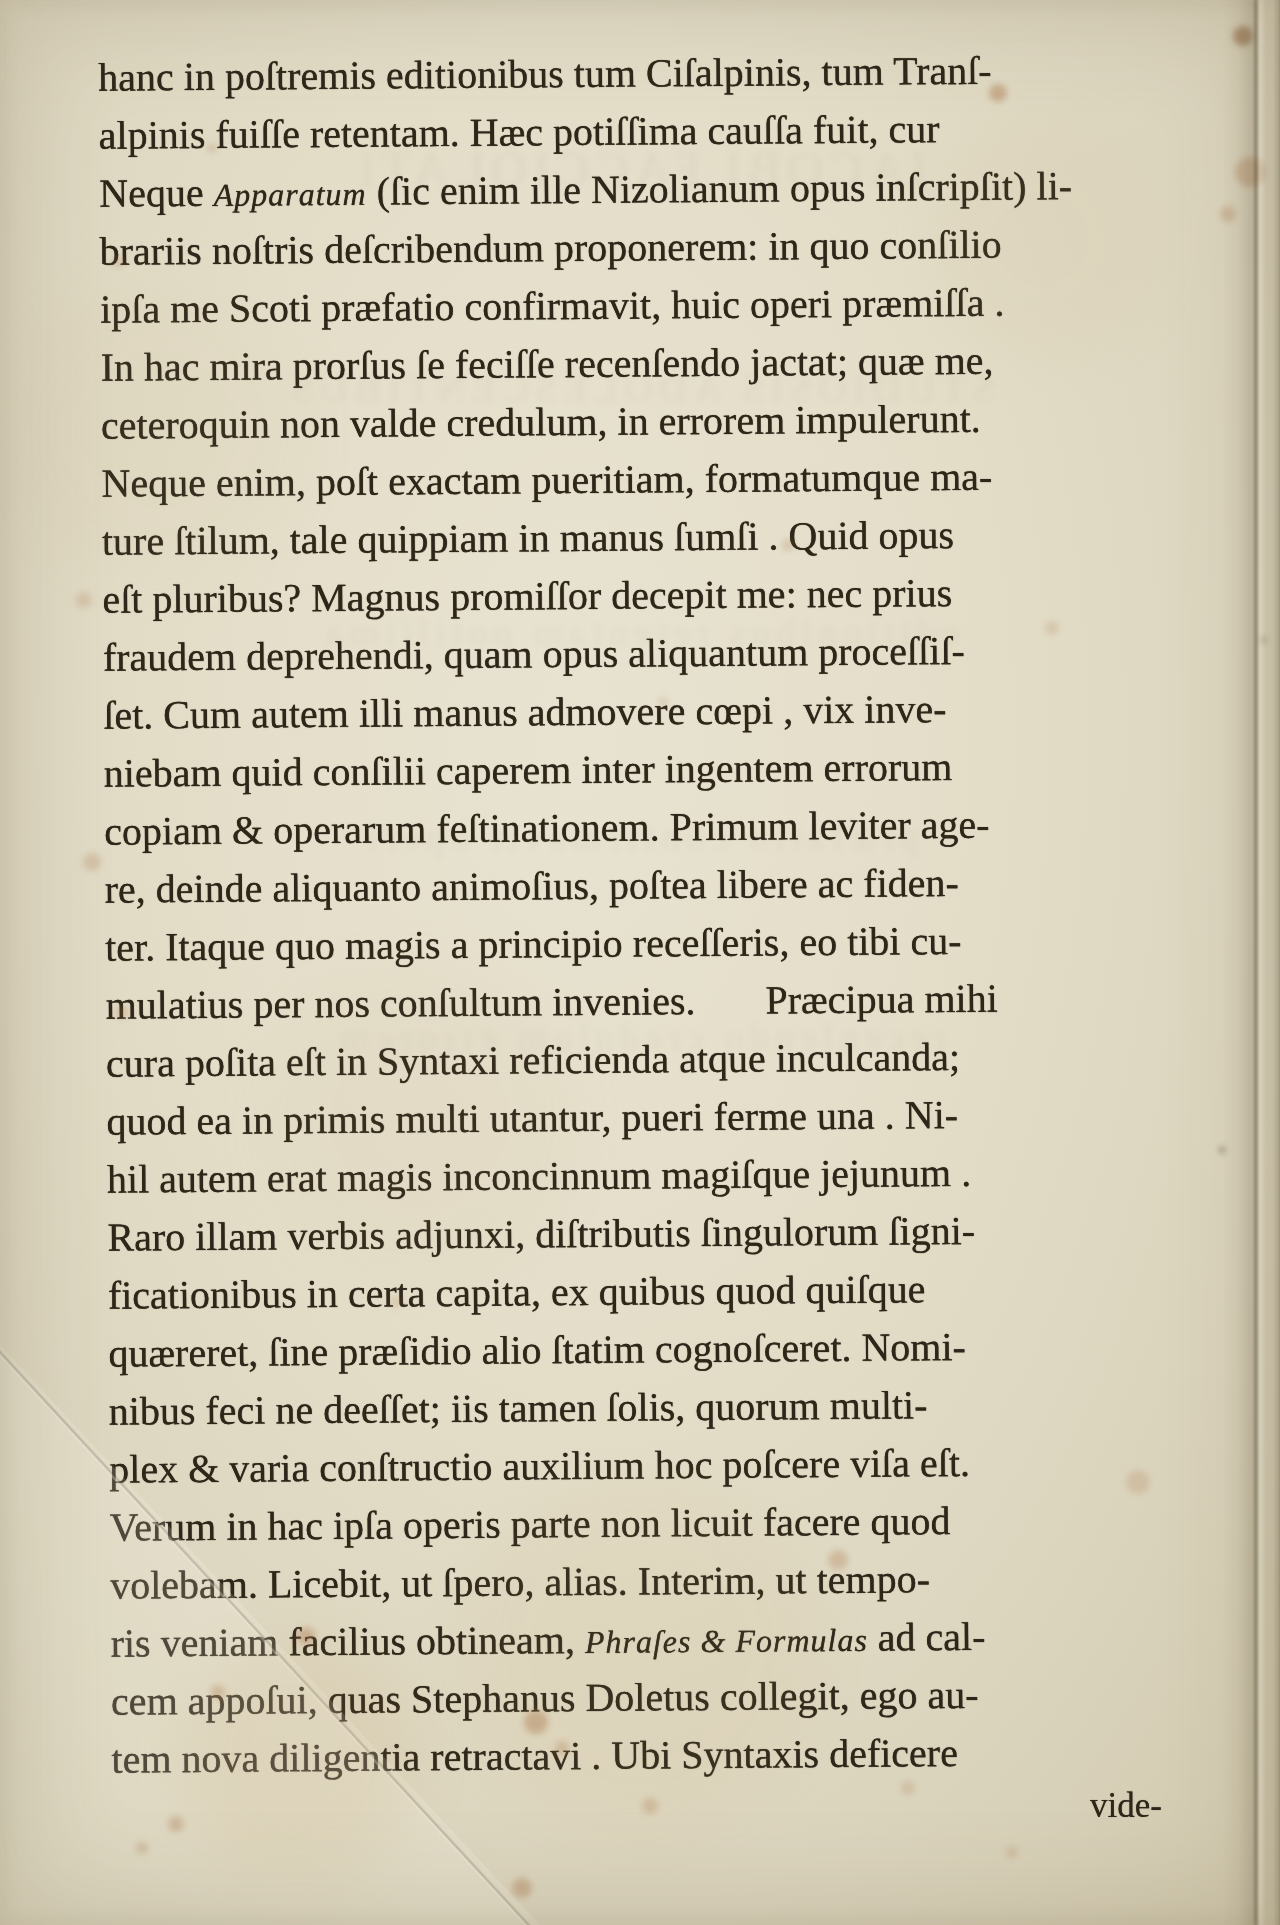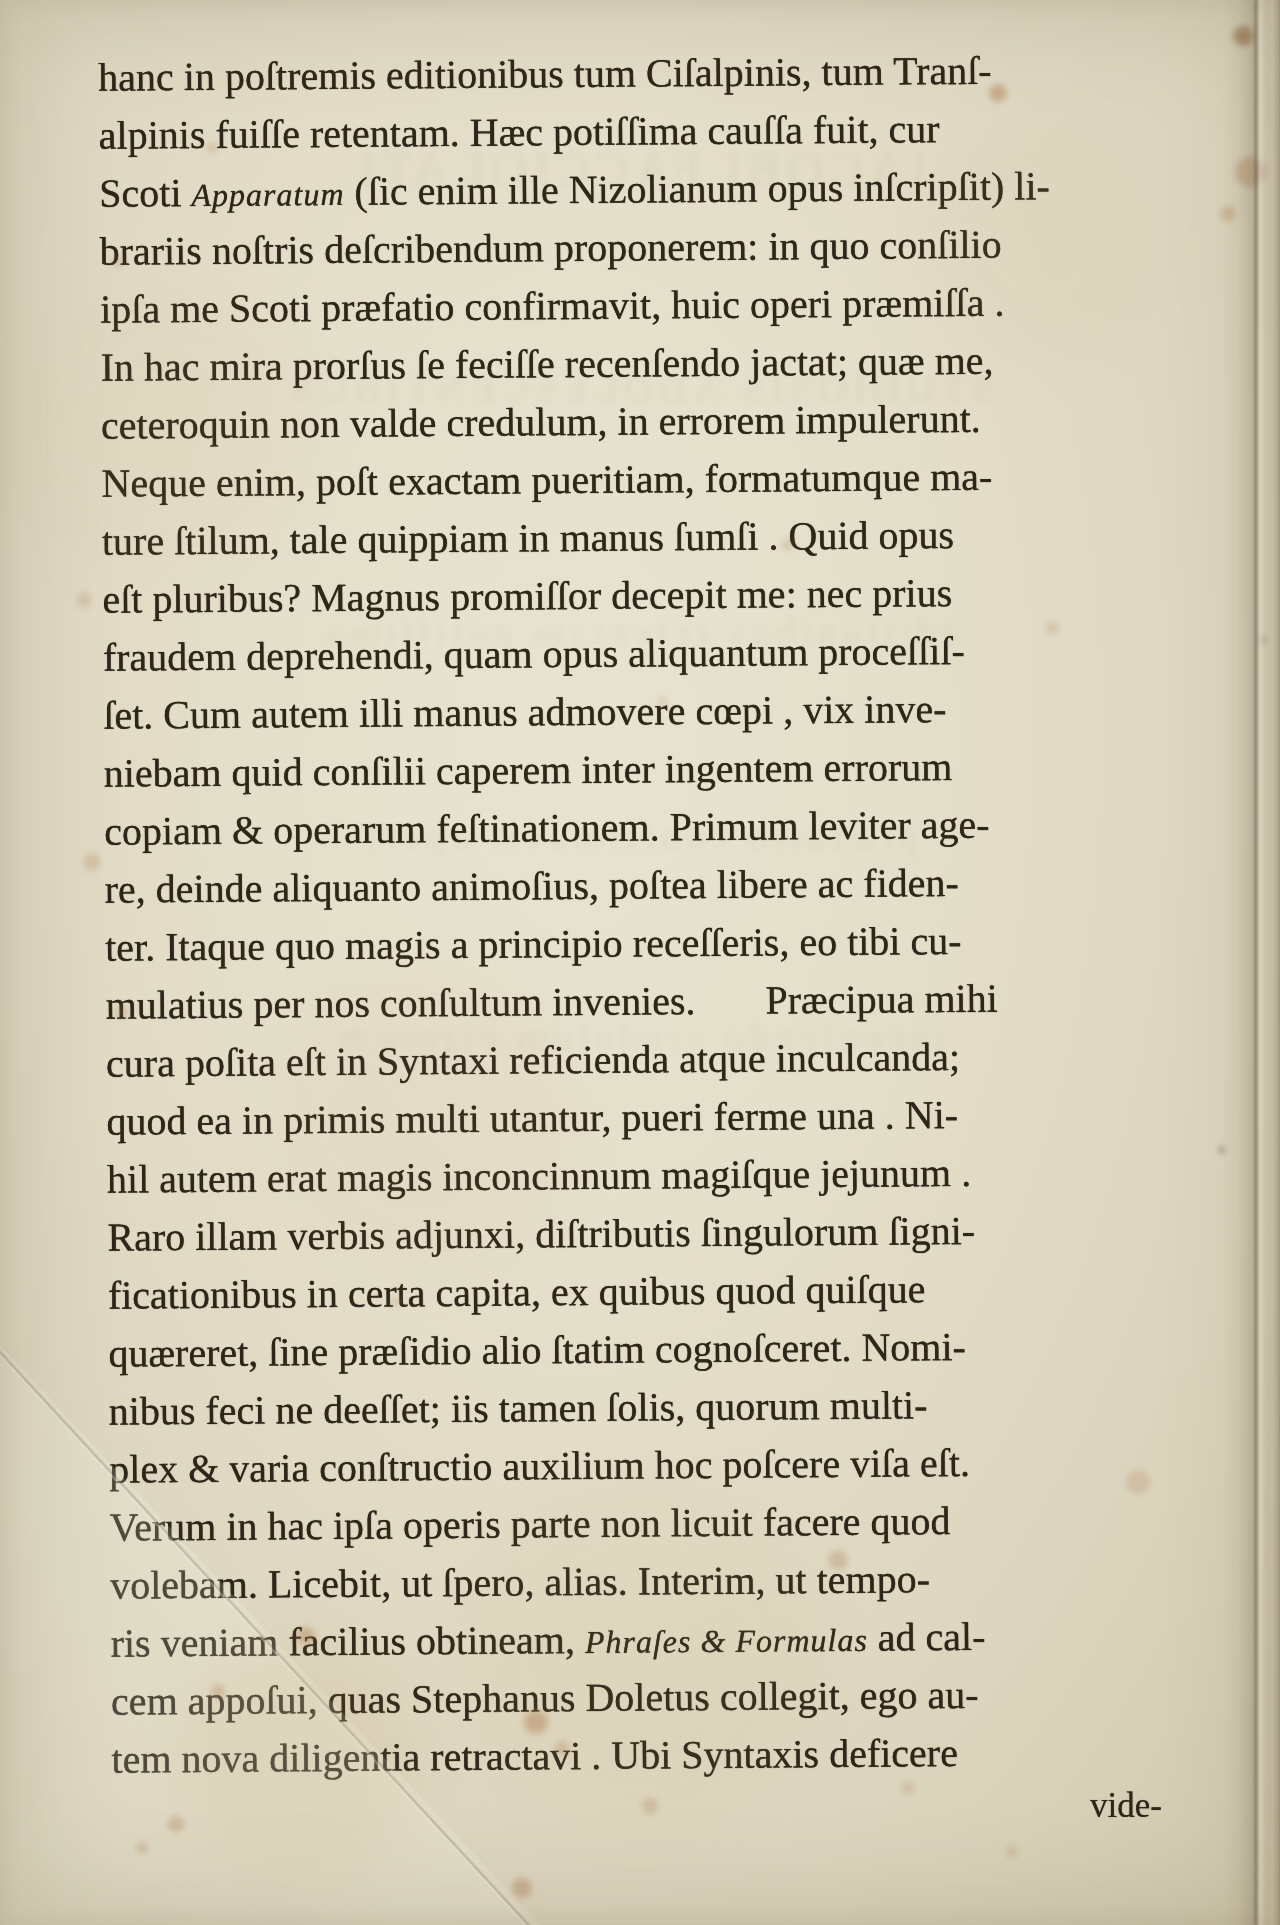--- a/index.html
+++ b/index.html
@@ -80,21 +80,21 @@
   <div class="ghost-layer" id="ghostLayer">
       <div class="ghost-line" style="top: 140px; font-size: 50px;">IACOBI FACCIOLATI</div>
       <div class="ghost-line" style="top: 365px; font-size: 40px;">STUDIOSIS ADOLESCENTIBUS</div>
       <div class="ghost-line" style="top: 610px; font-size: 38px;">editionibus retentam potiſſima</div>
       <div class="ghost-line" style="top: 815px; font-size: 38px;">præfatio confirmavit operi</div>
       <div class="ghost-line" style="top: 1015px; font-size: 38px;">recenſendo credulum errorem</div>
     </div>
   <div class="text-block" id="textBlock">
       <div class="line"><span class="seg-roman">hanc in poſtremis editionibus tum Ciſalpinis, tum Tranſ-</span></div>
       <div class="line"><span class="seg-roman">alpinis fuiſſe retentam. Hæc potiſſima cauſſa fuit, cur</span></div>
-      <div class="line"><span class="seg-roman">Scoti </span><span class="seg-italic">Apparatum</span><span class="seg-roman"> (ſic enim ille Nizolianum opus inſcripſit) li-</span></div>
+      <div class="line"><span class="seg-roman">Neque </span><span class="seg-italic">Apparatum</span><span class="seg-roman"> (ſic enim ille Nizolianum opus inſcripſit) li-</span></div>
       <div class="line"><span class="seg-roman">brariis noſtris deſcribendum proponerem: in quo conſilio</span></div>
       <div class="line"><span class="seg-roman">ipſa me Scoti præfatio confirmavit, huic operi præmiſſa .</span></div>
       <div class="line"><span class="seg-roman">In hac mira prorſus ſe feciſſe recenſendo jactat; quæ me,</span></div>
       <div class="line"><span class="seg-roman">ceteroquin non valde credulum, in errorem impulerunt.</span></div>
       <div class="line"><span class="seg-roman">Neque enim, poſt exactam pueritiam, formatumque ma-</span></div>
       <div class="line"><span class="seg-roman">ture ſtilum, tale quippiam in manus ſumſi . Quid opus</span></div>
       <div class="line"><span class="seg-roman">eſt pluribus? Magnus promiſſor decepit me: nec prius</span></div>
       <div class="line"><span class="seg-roman">fraudem deprehendi, quam opus aliquantum proceſſiſ-</span></div>
       <div class="line"><span class="seg-roman">ſet. Cum autem illi manus admovere cœpi , vix inve-</span></div>
       <div class="line"><span class="seg-roman">niebam quid conſilii caperem inter ingentem errorum</span></div>

